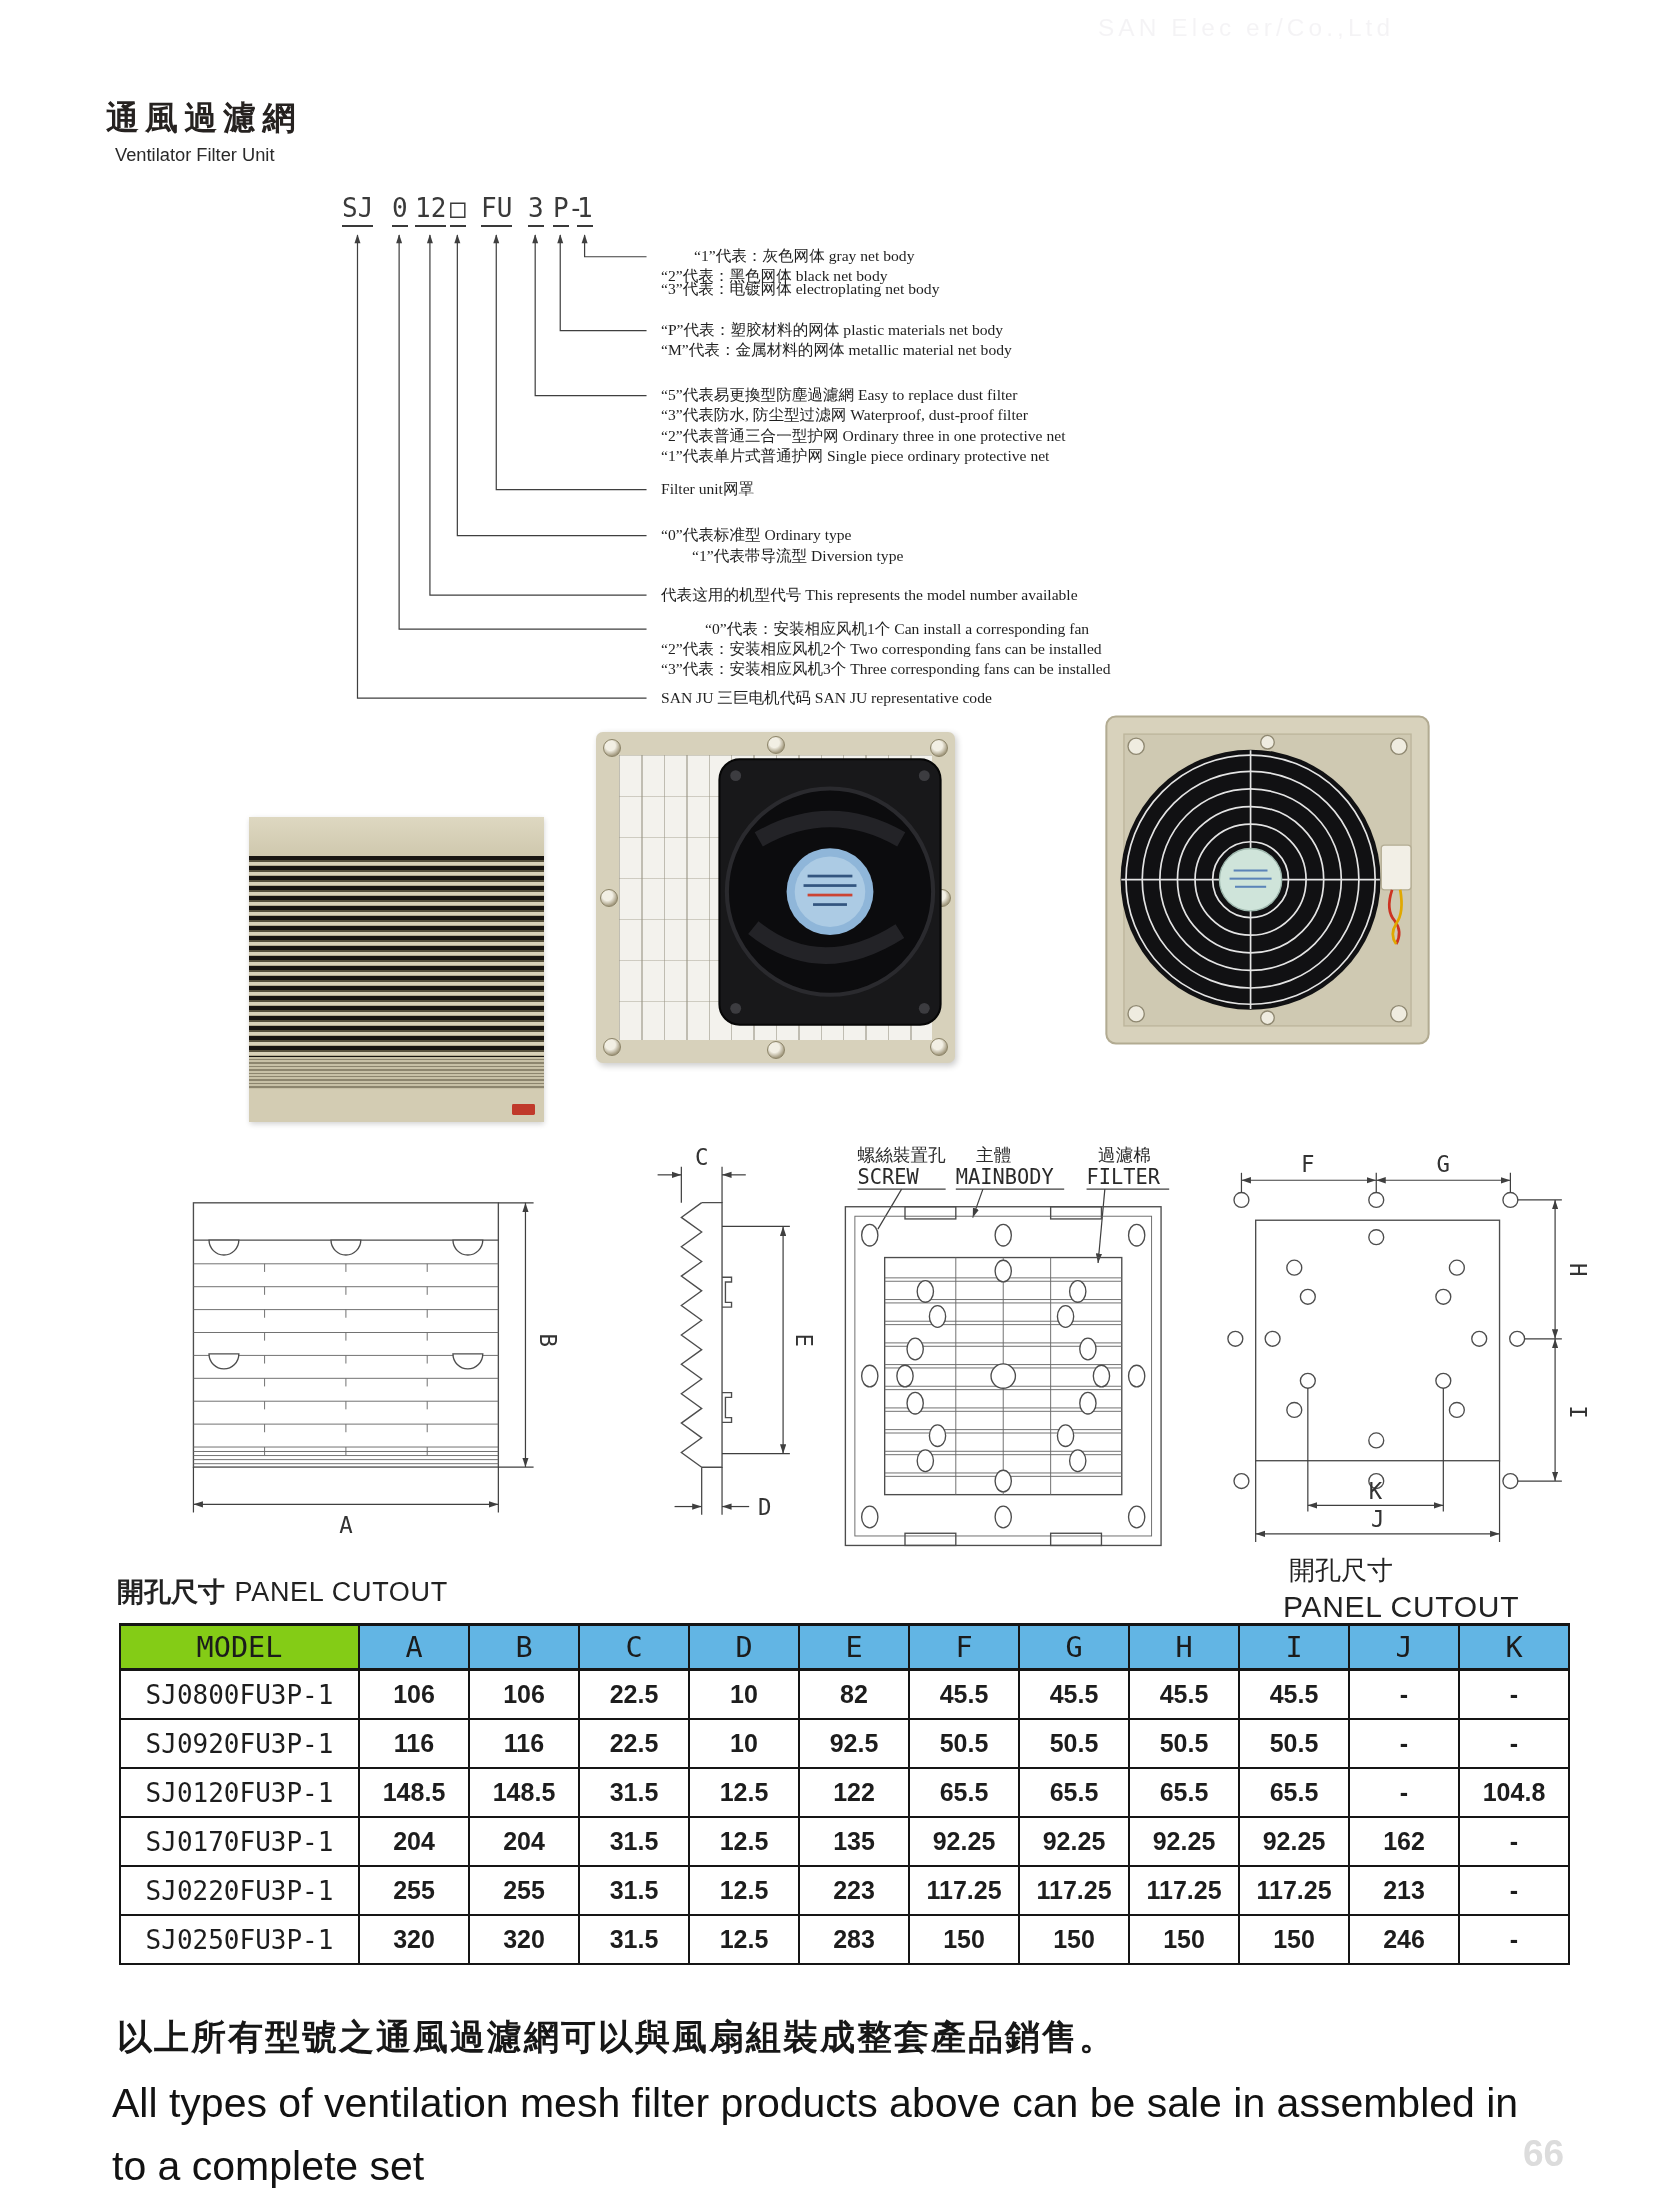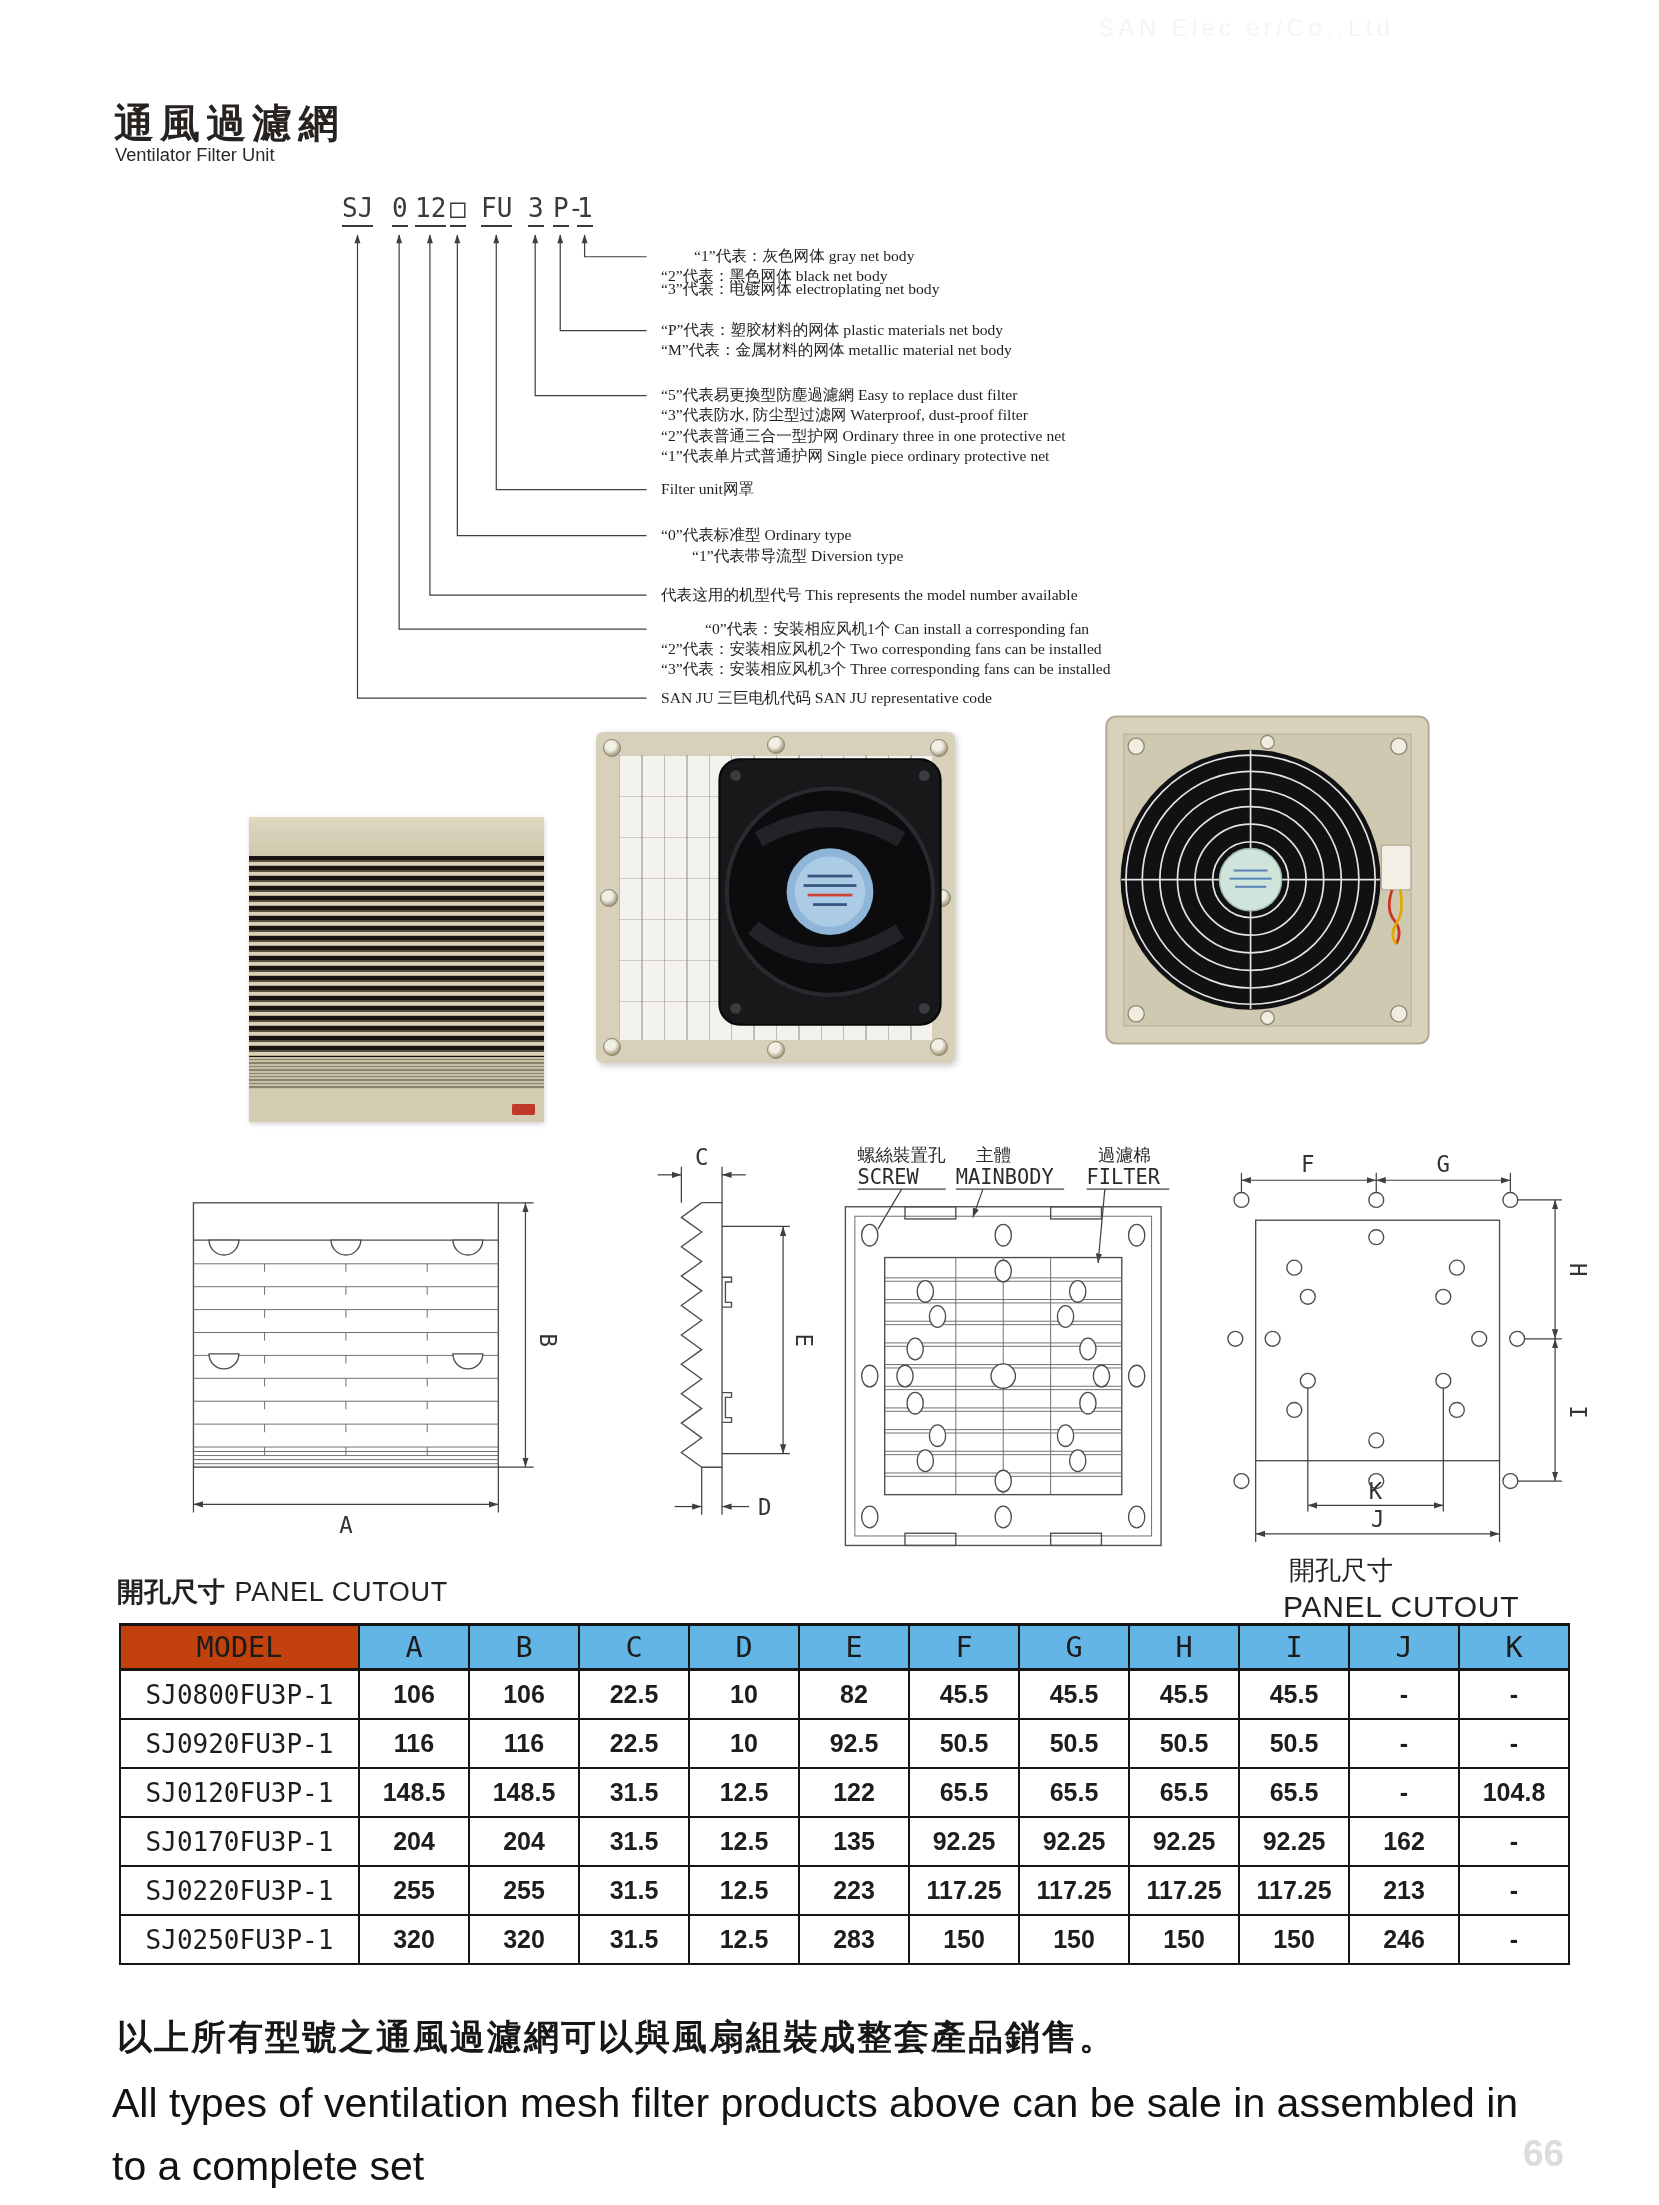--- a/index.html
+++ b/index.html
@@ -2,21 +2,21 @@
 <html style="font-size:11px"><head>
 <meta charset="utf-8">
 <style>
   html,body{margin:0;padding:0;background:#ffffff;}
   #page{
     position:relative;width:1660px;height:2205px;background:#ffffff;
     font-family:"Liberation Sans",sans-serif;color:#1c1c1c;overflow:hidden;
   }
   .abs{position:absolute;}
   
-  .title-zh{left:114px;top:96px;font-size:40px;font-weight:700;letter-spacing:6.1px;color:#262220;}
+  .title-zh{left:106px;top:96px;font-size:33px;font-weight:700;letter-spacing:6.1px;color:#262220;}
   .title-en{left:115px;top:144px;font-size:18.3px;font-weight:400;color:#2a2a2a;}
   .watermark{left:1098px;top:13.6px;font-size:24.4px;color:#b9b2c0;opacity:.14;letter-spacing:4.1px;}
   
   .code-seg{
     position:absolute;top:195px;font-family:"DejaVu Sans Mono",monospace;
     font-size:26px;color:#3a3a3a;line-height:1;padding-bottom:4.1px;white-space:pre;
   }
   .code-seg.u{border-bottom:2px solid #3a3a3a;}
   .co-line{
     position:absolute;font-family:"Liberation Serif",serif;font-size:15.6px;
@@ -395,21 +395,21 @@
         <col style="width: 110px;">
         <col style="width: 110px;">
         <col style="width: 110px;">
         <col style="width: 110px;">
         <col style="width: 110px;">
         <col style="width: 110px;">
         <col style="width: 110px;">
       </colgroup>
       <thead>
         <tr>
-          <th style="background: #c2410c;">MODEL</th>
+          <th style="background: #84cc16;">MODEL</th>
           <th style="background: rgb(98, 181, 228);">A</th>
           <th style="background: rgb(98, 181, 228);">B</th>
           <th style="background: rgb(98, 181, 228);">C</th>
           <th style="background: rgb(98, 181, 228);">D</th>
           <th style="background: rgb(98, 181, 228);">E</th>
           <th style="background: rgb(98, 181, 228);">F</th>
           <th style="background: rgb(98, 181, 228);">G</th>
           <th style="background: rgb(98, 181, 228);">H</th>
           <th style="background: rgb(98, 181, 228);">I</th>
           <th style="background: rgb(98, 181, 228);">J</th>

